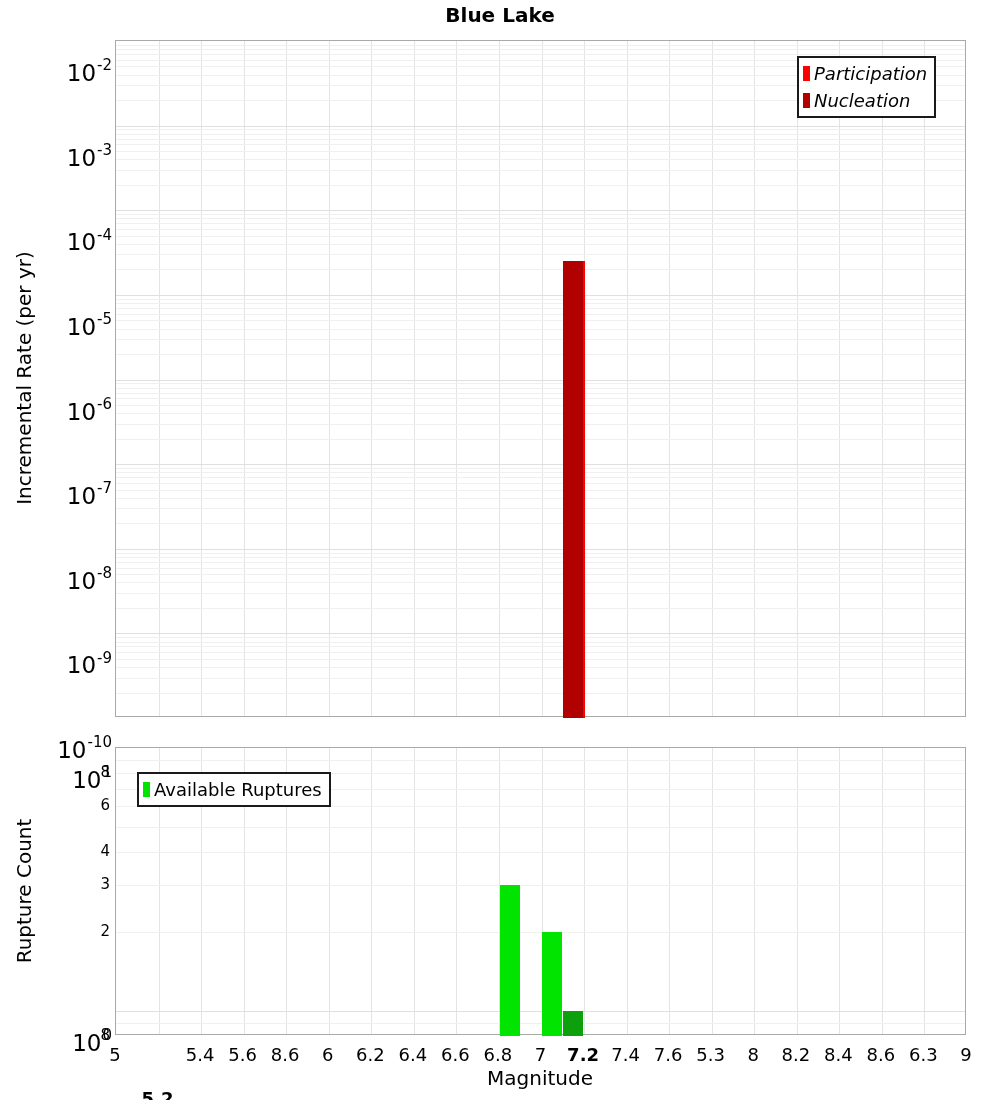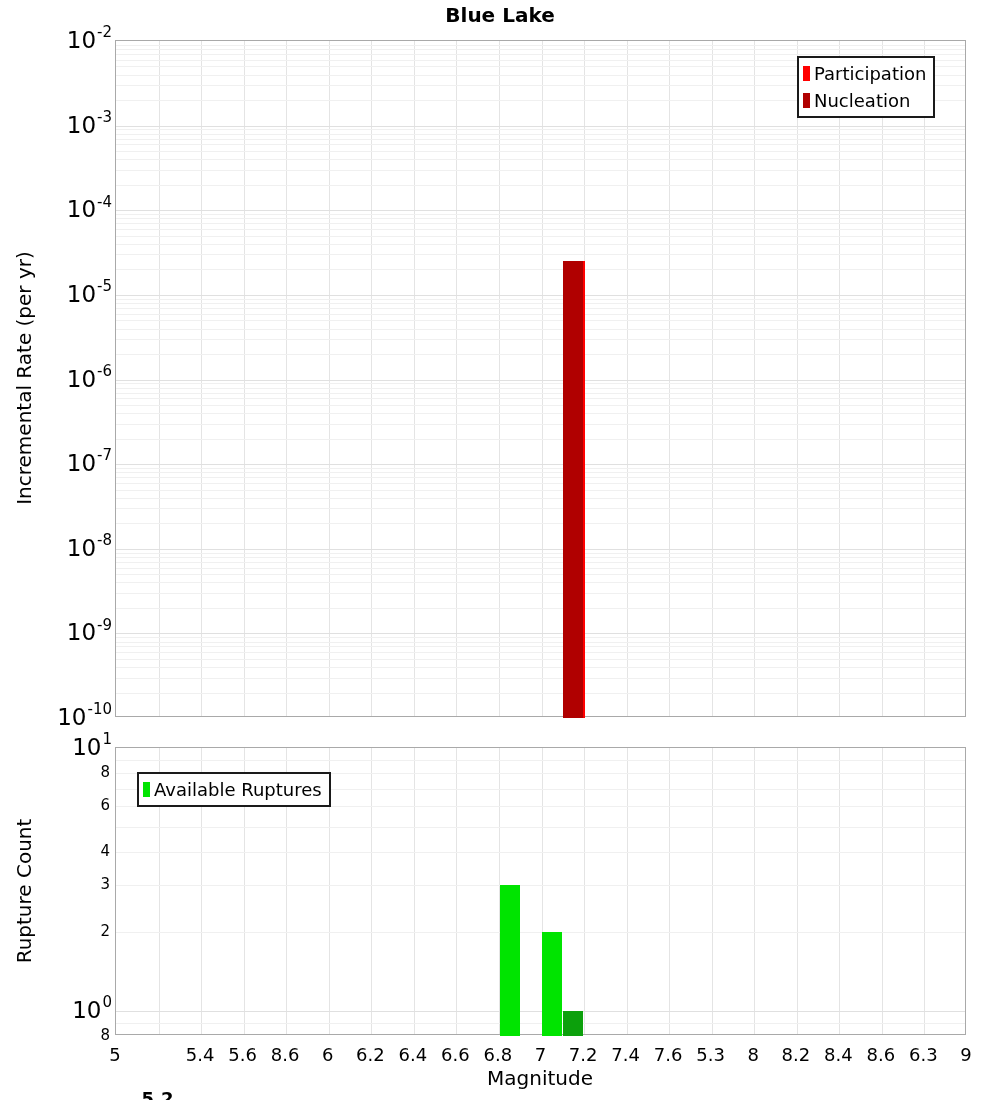--- a/index.html
+++ b/index.html
@@ -15,21 +15,21 @@
   #panel-bottom{left:115px;top:747px;width:851px;height:288px;}
   .vgrid{position:absolute;top:0;width:1px;height:100%;background:#e4e4e4;}
   .hgrid{position:absolute;left:0;width:100%;height:1px;}
   .hgrid.major{background:#e0e0e0;}
   .hgrid.minor{background:#f0f0f0;}
   .bar{position:absolute;}
   .ylab{position:absolute;transform:translate(-50%,-50%) rotate(-90deg);
     white-space:nowrap;font-size:20px;}
   .xlab{position:absolute;transform:translate(-50%,-50%);font-size:20px;white-space:nowrap;}
   .xtick{position:absolute;transform:translateX(-50%);font-size:18px;white-space:nowrap;}
-  .logtick{position:absolute;transform:translate(-100%,-50%);font-size:23px;white-space:nowrap;}
+  .logtick{position:absolute;transform:translate(-100%,-50%);font-size:23px;white-space:nowrap;margin-top:33px;}
   .logtick sup{font-size:15px;position:relative;top:-2px;line-height:0;margin-left:1px;}
   .mintick{position:absolute;transform:translate(-100%,-50%);font-size:15px;white-space:nowrap;}
   .legend{position:absolute;background:#ffffff;border:2px solid #1a1a1a;
     padding:2px 7px 2px 4px;font-size:18px;z-index:5;}
   .legend-row{display:flex;align-items:center;height:27px;white-space:nowrap;}
   .swatch{display:inline-block;width:7px;height:15px;margin-right:4px;flex:0 0 auto;}
 </style>
 </head>
 <body>
 
@@ -163,21 +163,21 @@
       <div class="hgrid major" style="top: 262.556px;"></div>
       <div class="bar" style="left: 383.587px; width: 20px; top: 137.285px; height: 150.715px; background: rgb(0, 228, 0);"></div>
       <div class="bar" style="left: 426.137px; width: 20px; top: 183.519px; height: 104.481px; background: rgb(0, 228, 0);"></div>
       <div class="bar" style="left: 447.413px; width: 20px; top: 262.556px; height: 25.4443px; background: rgb(12, 160, 12);"></div>
     </div>
 
   <div class="ylab" style="left:24px;top:378px;">Incremental Rate (per yr)</div>
   <div class="ylab" style="left:24px;top:891px;">Rupture Count</div>
   <div class="xlab" style="left:540px;top:1078px;">Magnitude</div>
 
-  <div class="legend" style="left:797px;top:56px;">
+  <div class="legend" style="left:797px;top:56px;font-style:italic;">
     <div class="legend-row">
       <span class="swatch" style="background: rgb(255, 0, 0);"></span>
       <span>Participation</span>
     </div>
     <div class="legend-row">
       <span class="swatch" style="background: rgb(176, 0, 0);"></span>
       <span>Nucleation</span>
     </div>
   </div>
 
@@ -192,21 +192,21 @@
     <div class="xtick" style="left: 157.55px; top: 1088px; font-weight: bold;">5.2</div>
     <div class="xtick" style="left: 200.1px; top: 1044px;">5.4</div>
     <div class="xtick" style="left: 242.65px; top: 1044px;">5.6</div>
     <div class="xtick" style="left: 285.2px; top: 1044px;">8.6</div>
     <div class="xtick" style="left: 327.75px; top: 1044px;">6</div>
     <div class="xtick" style="left: 370.3px; top: 1044px;">6.2</div>
     <div class="xtick" style="left: 412.85px; top: 1044px;">6.4</div>
     <div class="xtick" style="left: 455.4px; top: 1044px;">6.6</div>
     <div class="xtick" style="left: 497.95px; top: 1044px;">6.8</div>
     <div class="xtick" style="left: 540.5px; top: 1044px;">7</div>
-    <div class="xtick" style="left: 583.05px; top: 1044px;">7.2</div>
+    <div class="xtick" style="left: 583.05px; top: 1044px; font-weight: bold;">7.2</div>
     <div class="xtick" style="left: 625.6px; top: 1044px;">7.4</div>
     <div class="xtick" style="left: 668.15px; top: 1044px;">7.6</div>
     <div class="xtick" style="left: 710.7px; top: 1044px;">5.3</div>
     <div class="xtick" style="left: 753.25px; top: 1044px;">8</div>
     <div class="xtick" style="left: 795.8px; top: 1044px;">8.2</div>
     <div class="xtick" style="left: 838.35px; top: 1044px;">8.4</div>
     <div class="xtick" style="left: 880.9px; top: 1044px;">8.6</div>
     <div class="xtick" style="left: 923.45px; top: 1044px;">6.3</div>
     <div class="xtick" style="left: 966px; top: 1044px;">9</div>
     <div class="logtick" style="left: 112px; top: 40px;"><span>10</span><sup>-2</sup></div>

